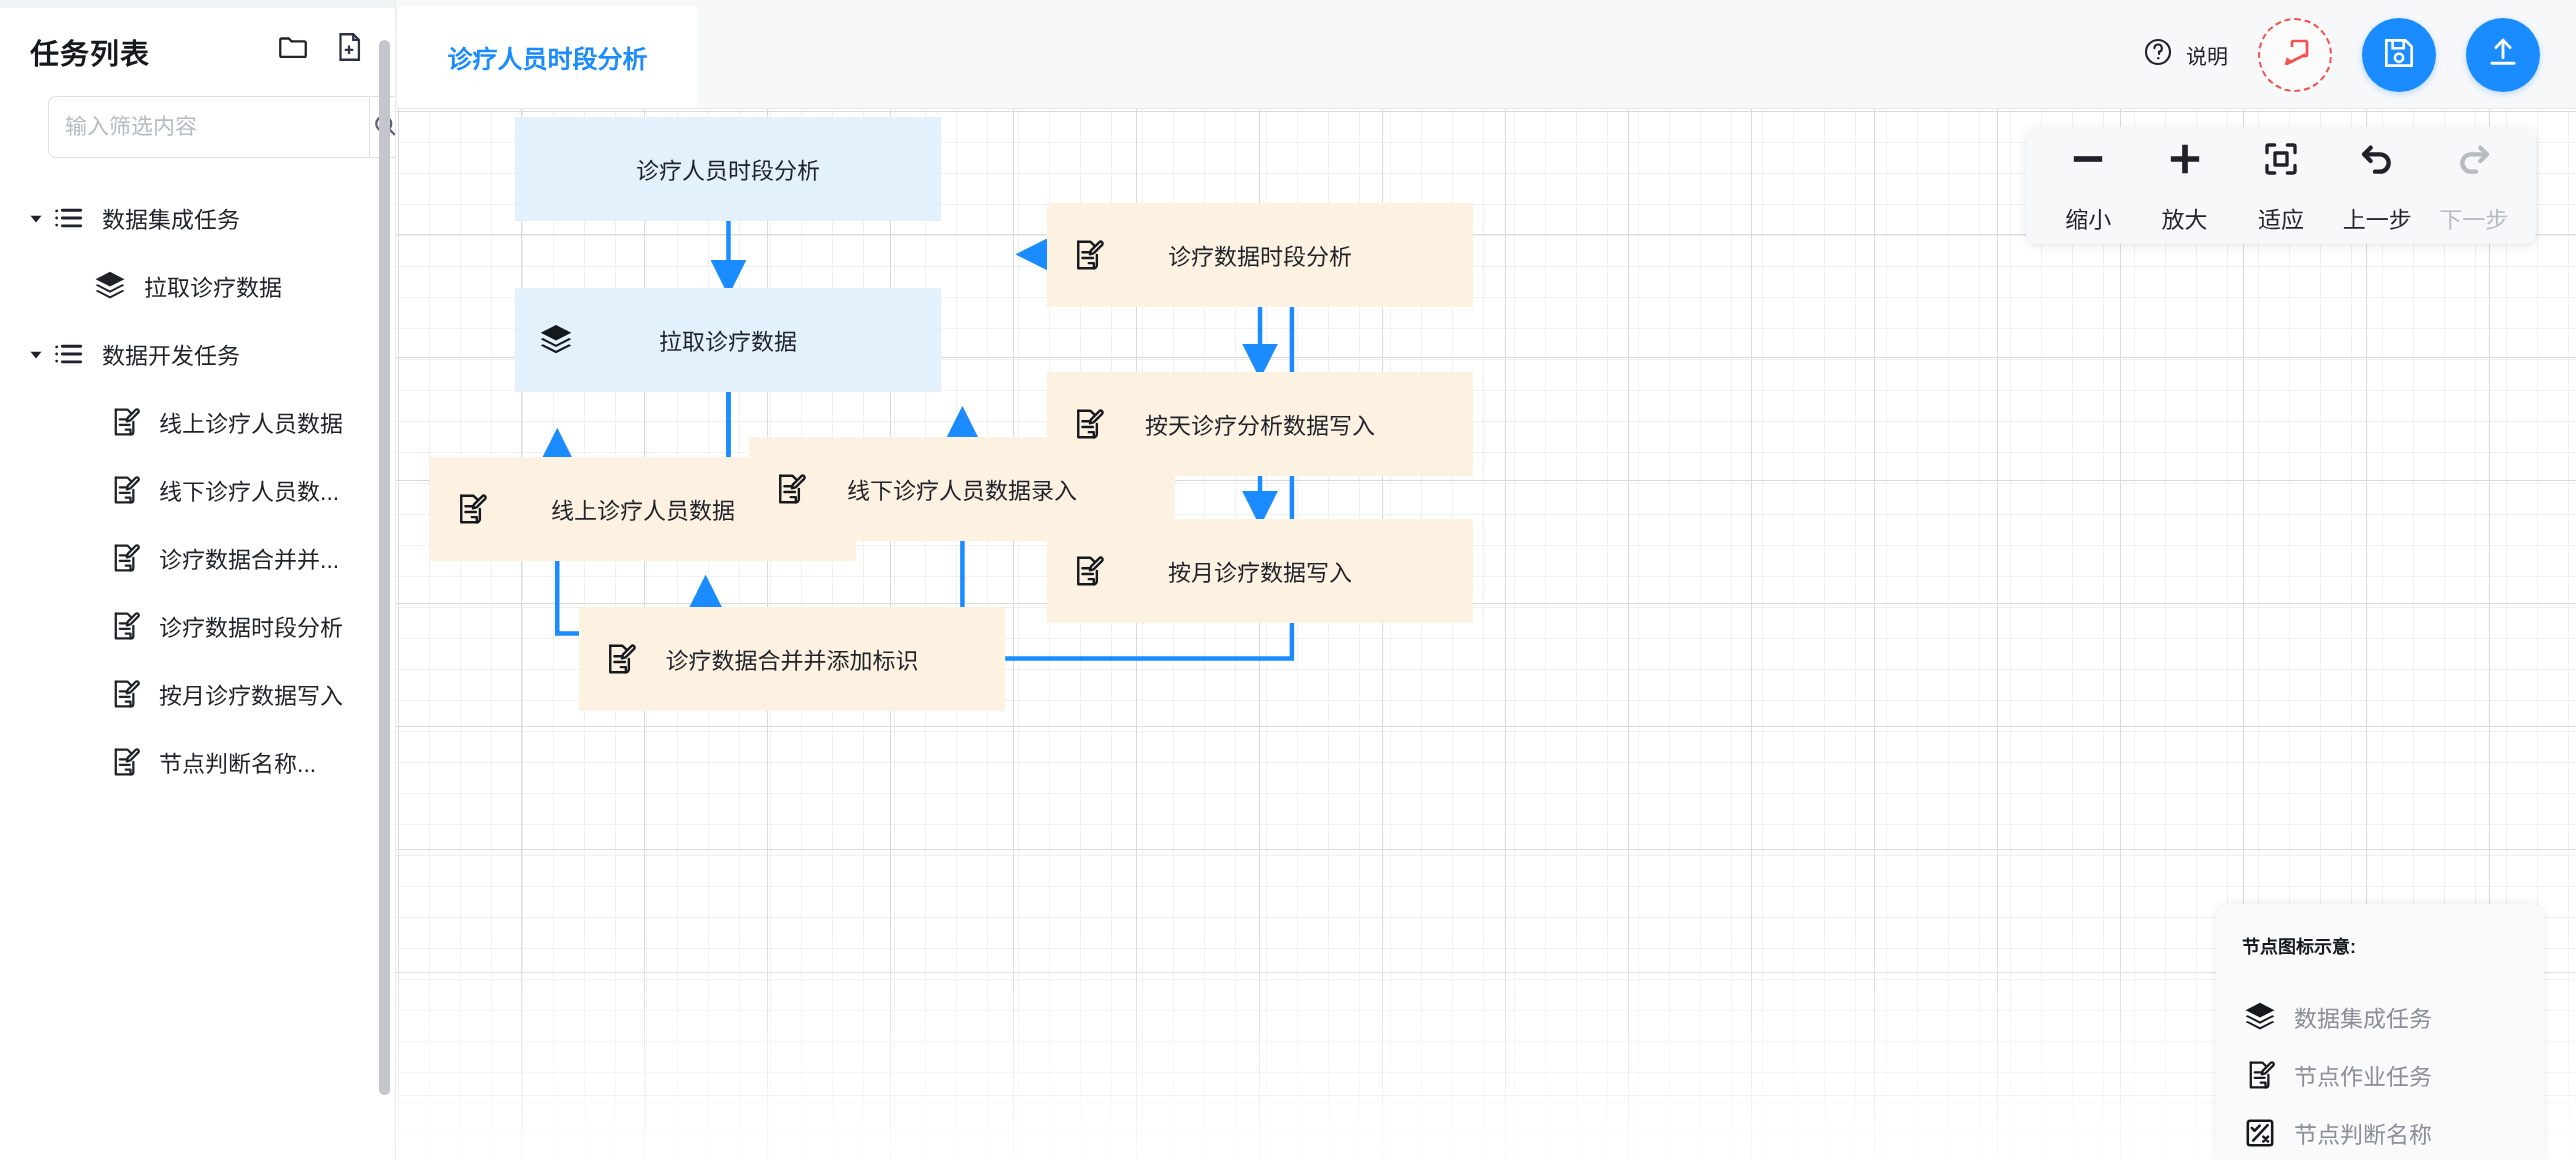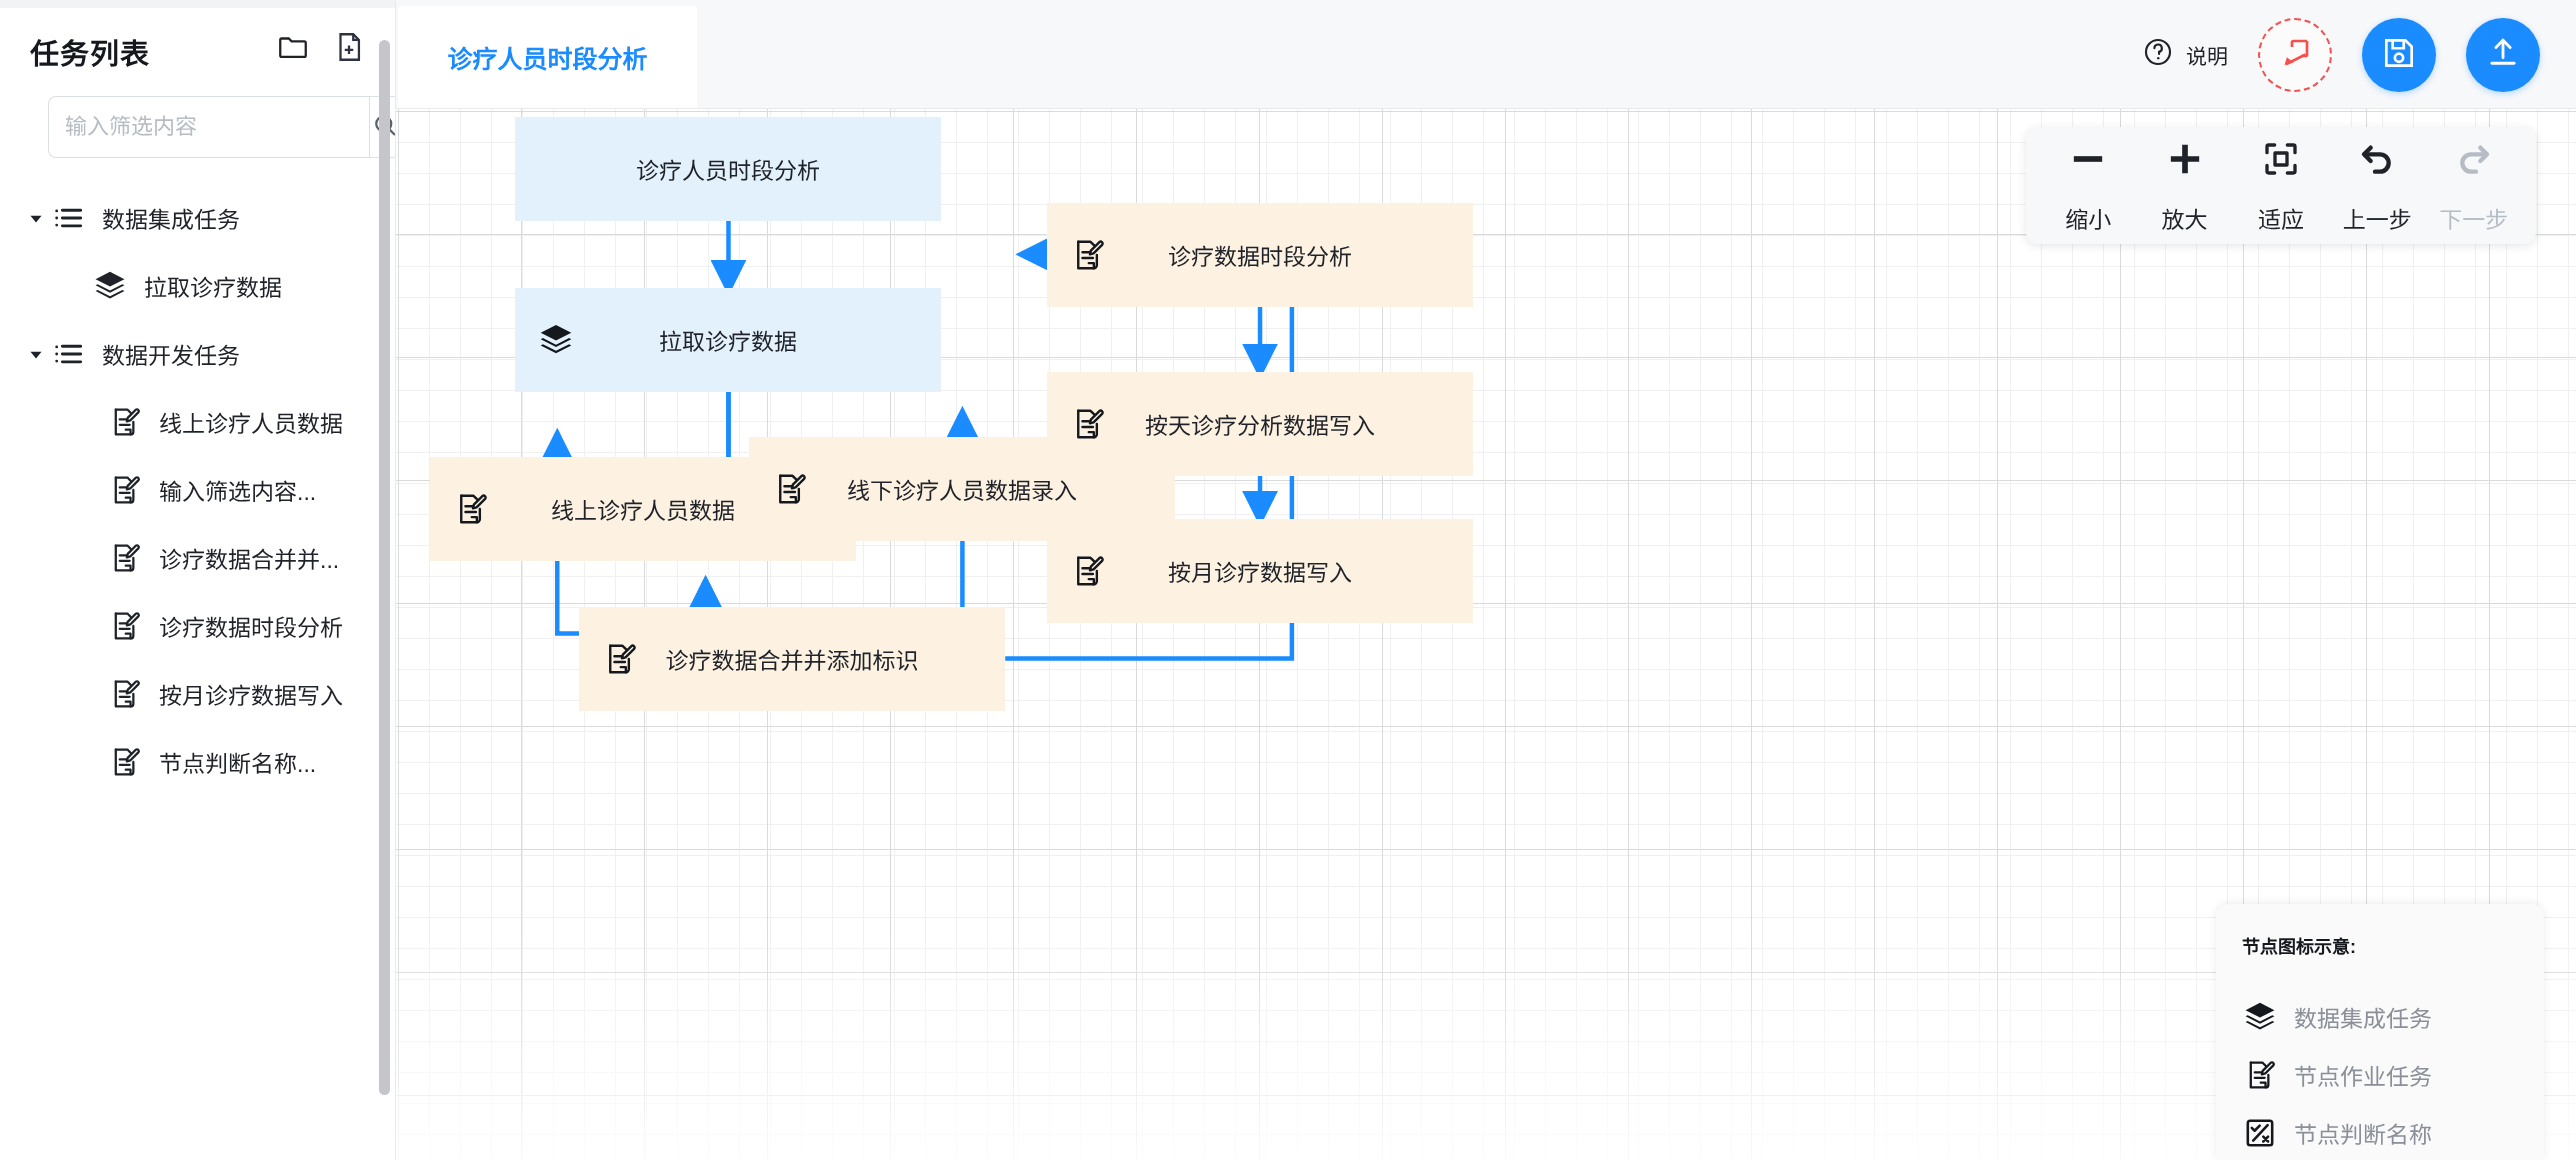--- a/index.html
+++ b/index.html
@@ -331,21 +331,21 @@
         <div class="tree-node leaf-l1">
           <span class="node-ico">
             <svg viewBox="0 0 24 24" width="34" height="34" fill="none" stroke="#1f2329" stroke-width="1.6" stroke-linecap="round" stroke-linejoin="round">
               <path d="M5.5 3.2h8.2l2.6 2.6"></path>
               <path d="M5.5 3.2v17.6h10.4a2 2 0 0 0 2-2V12"></path>
               <path d="M15.9 20.8v-3.4h-3.4"></path>
               <path d="M8.3 10.2h4.6M8.3 14h7"></path>
               <path d="M19.6 3.4 13.9 9.1l-.6 2.4 2.4-.6 5.7-5.7a1.2 1.2 0 0 0 0-1.7l-0.1-0.1a1.2 1.2 0 0 0-1.7 0z"></path>
             </svg>
           </span>
-          <span class="tree-label">输入筛选内容...</span>
+          <span class="tree-label">线下诊疗人员数...</span>
         </div>
         <div class="tree-node leaf-l1">
           <span class="node-ico">
             <svg viewBox="0 0 24 24" width="34" height="34" fill="none" stroke="#1f2329" stroke-width="1.6" stroke-linecap="round" stroke-linejoin="round">
               <path d="M5.5 3.2h8.2l2.6 2.6"></path>
               <path d="M5.5 3.2v17.6h10.4a2 2 0 0 0 2-2V12"></path>
               <path d="M15.9 20.8v-3.4h-3.4"></path>
               <path d="M8.3 10.2h4.6M8.3 14h7"></path>
               <path d="M19.6 3.4 13.9 9.1l-.6 2.4 2.4-.6 5.7-5.7a1.2 1.2 0 0 0 0-1.7l-0.1-0.1a1.2 1.2 0 0 0-1.7 0z"></path>
             </svg>

